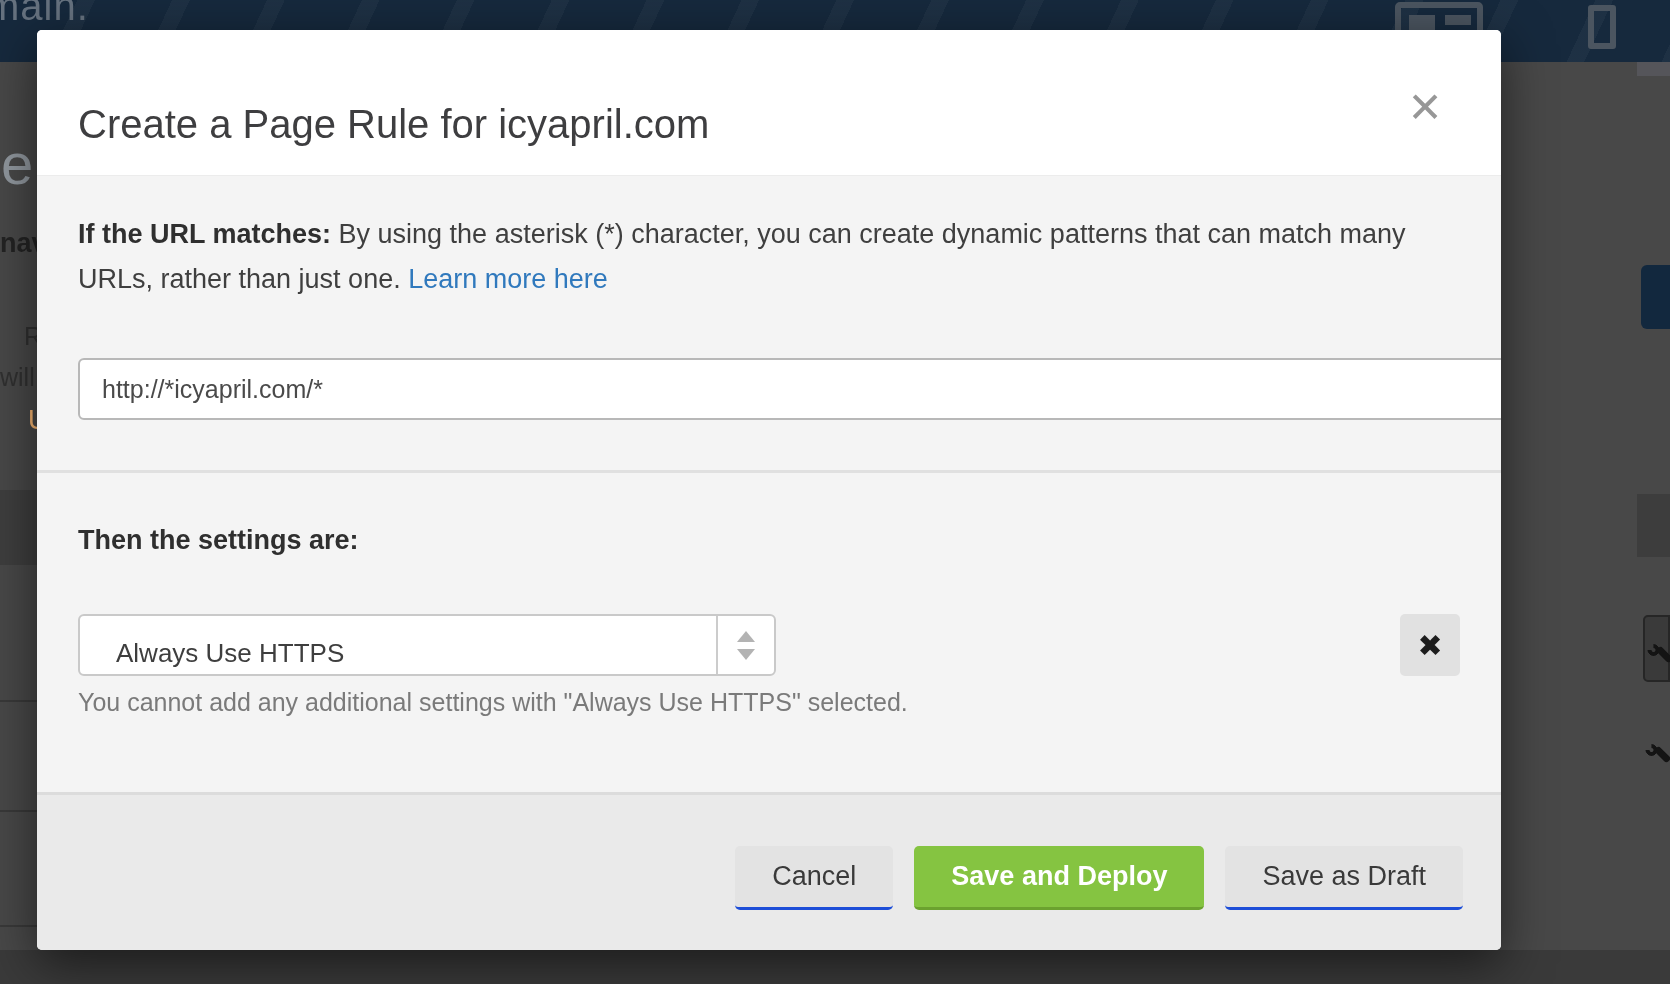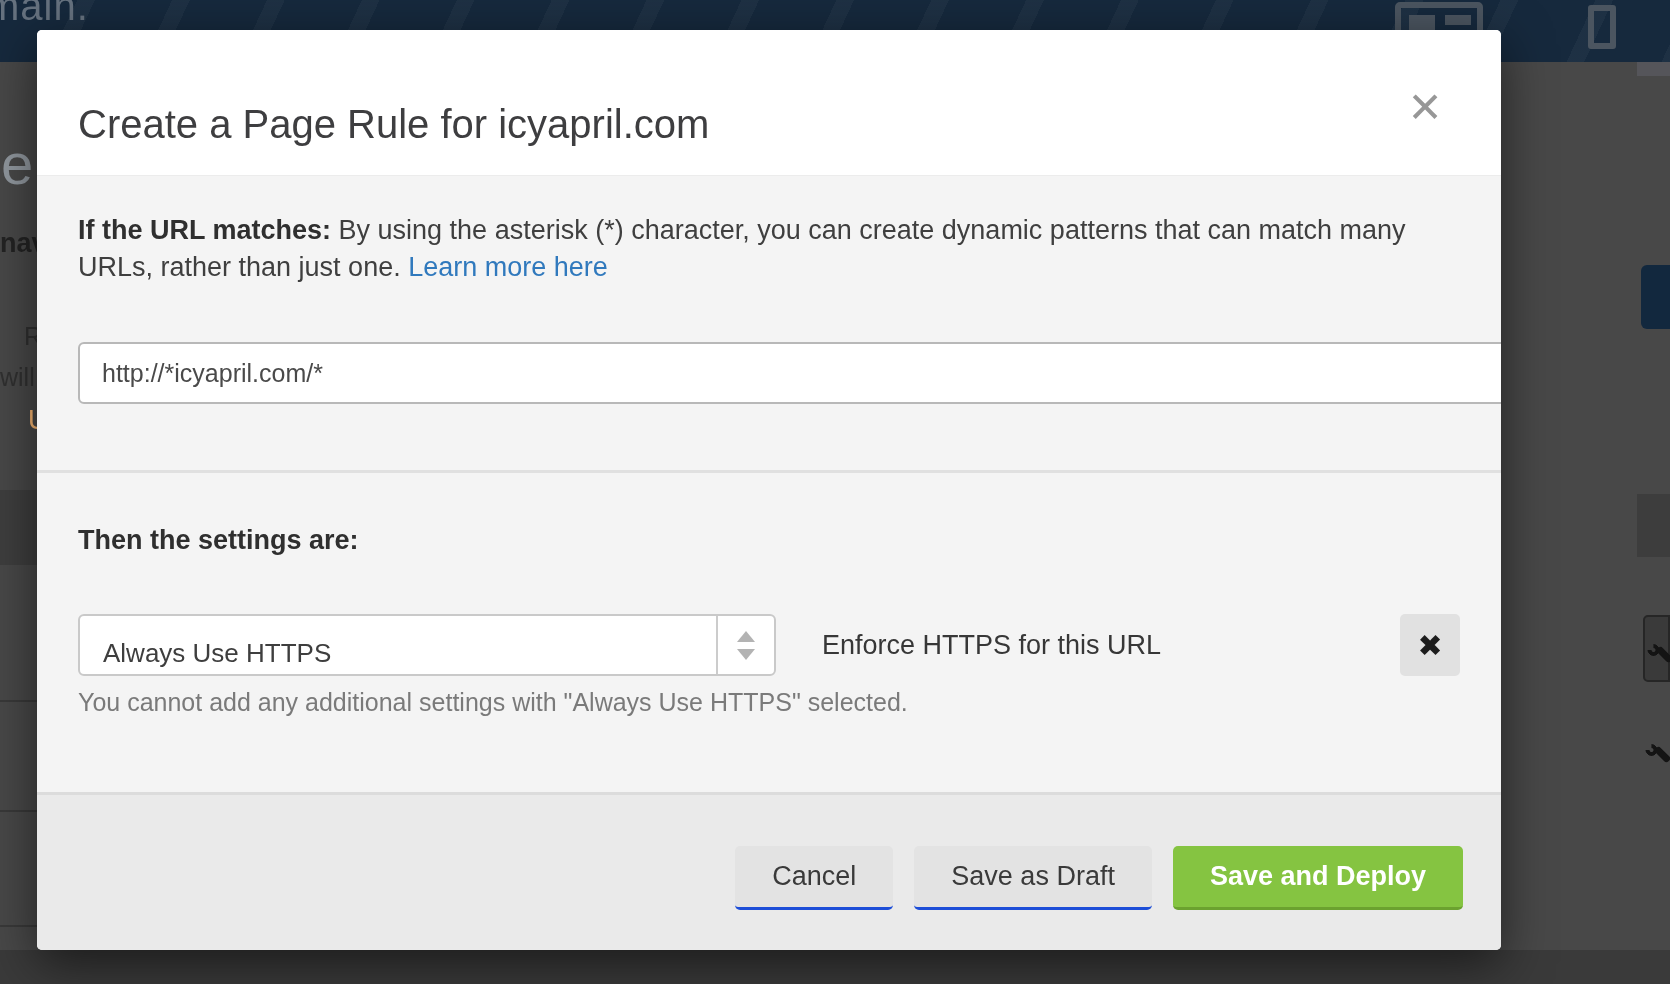--- a/index.html
+++ b/index.html
@@ -51,40 +51,40 @@
     background:#f4f4f4; border-radius:5px; overflow:hidden;
     box-shadow:0 14px 50px rgba(0,0,0,0.55);
     display:flex; flex-direction:column;
   }
   .modal-header { position:relative; height:145px; background:#ffffff; flex:none; }
   .modal-title  { position:absolute; left:41px; top:72px; font-size:40px; color:#3e3e40; }
   .modal-close  { position:absolute; right:52px; top:54px; width:48px; height:48px;
     font-size:42px; line-height:48px; text-align:center; color:#979797; cursor:pointer; }
 
   .modal-body1 { height:295px; background:#f4f4f4; border-top:1px solid #ececec; padding:36px 41px 0 41px; flex:none; }
-  .url-paragraph { max-width:1400px; font-size:27px; line-height:37px; color:#3f3f3f; }
+  .url-paragraph { max-width:1400px; font-size:27px; line-height:45px; color:#3f3f3f; }
   .url-paragraph .lbl { font-weight:bold; color:#2f2f2f; }
   .url-paragraph a { color:#3079bd; text-decoration:none; cursor:pointer; }
   .url-input {
     margin-top:56px; width:1519px; height:62px; background:#fff;
     border:2px solid #b8b8b8; border-radius:6px; padding:0 22px;
     font-family:"Liberation Sans","DejaVu Sans",sans-serif;
     font-size:25px; color:#4a4a4a; outline:none;
   }
 
   .section-divider { height:3px; background:#e0e0e0; flex:none; }
 
   .modal-body2 { height:319px; background:#f4f4f4; padding:0 41px; flex:none; }
   .settings-heading { margin-top:52px; font-size:27px; font-weight:bold; color:#2f2f2f; }
   .settings-row { margin-top:58px; display:flex; align-items:center; }
   .setting-select {
     width:698px; height:62px; background:#fff; border:2px solid #c9c9c9; border-radius:6px;
     display:flex; align-items:stretch; cursor:pointer;
   }
-  .select-value { flex:1; display:flex; align-items:center; padding-left:23px; font-size:26px; color:#3e3e3e;margin-top:17px; }
+  .select-value { flex:1; display:flex; align-items:center; padding-left:36px; font-size:26px; color:#3e3e3e;margin-top:17px; }
   .select-spinner { width:58px; border-left:2px solid #cccccc; display:flex; flex-direction:column;
     align-items:center; justify-content:center; gap:7px; }
   .tri-up   { width:0; height:0; border-left:9px solid transparent; border-right:9px solid transparent; border-bottom:11px solid #b3b3b3; }
   .tri-down { width:0; height:0; border-left:9px solid transparent; border-right:9px solid transparent; border-top:11px solid #b3b3b3; }
   .setting-desc { margin-left:46px; font-size:27px; color:#373737; }
   .remove-btn { margin-left:auto; width:60px; height:62px; background:#e1e1e1; border-radius:5px;
     display:flex; align-items:center; justify-content:center; cursor:pointer; }
   .remove-glyph { font-size:30px; color:#1c1c1c; font-weight:bold; }
   .settings-note { margin-top:12px; font-size:25px; color:#7a7a7a; }
 
@@ -155,28 +155,27 @@
     <div class="modal-body2">
       <div class="settings-heading">Then the settings are:</div>
       <div class="settings-row">
         <div class="setting-select">
           <div class="select-value">Always Use HTTPS</div>
           <div class="select-spinner">
             <span class="tri-up"></span>
             <span class="tri-down"></span>
           </div>
         </div>
-        <div class="setting-desc">Enforce HTTPS for this URL</div>
         <div class="remove-btn">
           <span class="remove-glyph">✖</span>
         </div>
       </div>
       <div class="settings-note">You cannot add any additional settings with "Always Use HTTPS" selected.</div>
     </div>
 
     <div class="modal-footer">
       <button class="btn btn-gray">Cancel</button>
+      <button class="btn btn-green">Save and Deploy</button>
       <button class="btn btn-gray">Save as Draft</button>
-      <button class="btn btn-green">Save and Deploy</button>
     </div>
 
   </div>
 </div>
 
 </body></html>

